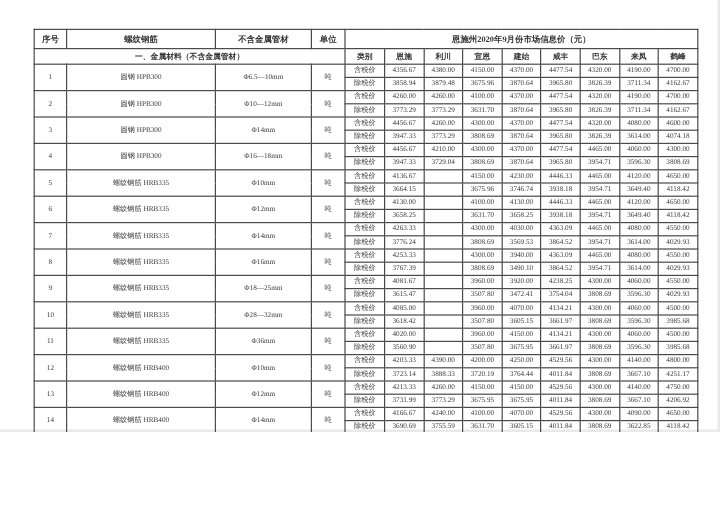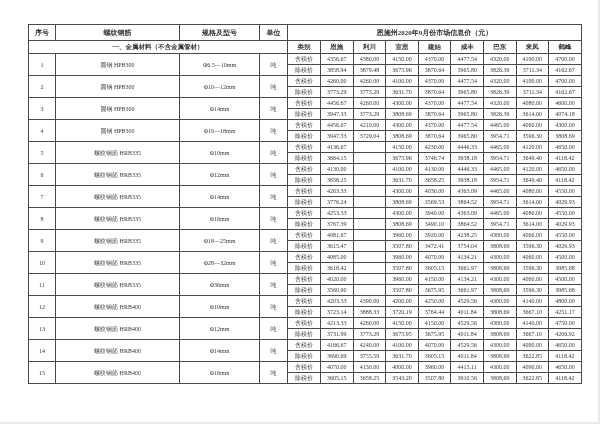--- a/index.html
+++ b/index.html
@@ -1,17 +1,17 @@
 <!DOCTYPE html>
 <html><head>
 <meta charset="utf-8">
 <style>
   html,body{margin:0;padding:0;background:#ffffff;}
   .page{
-    position:relative;width:600px;height:424px;background:#fff;
+    position:relative;width:600px;height:360px;background:#fff;
     font-family:"Liberation Serif", serif;color:#333;
     box-shadow:inset -2px -2px 0 #e9e9e9;
     overflow:hidden;
   }
   table.price{
     position:absolute;left:28px;top:24px;width:553px;
     border-collapse:collapse;table-layout:fixed;
   }
   table.price th, table.price td{
     border:1px solid #4a4a4a;
@@ -48,21 +48,21 @@
       <col style="width:32.6px">
         <col style="width:32.6px">
         <col style="width:32.6px">
         <col style="width:32.6px">
         <col style="width:32.6px">
     </colgroup>
     <thead>
       <tr class="h1">
         <th>序号</th>
         <th>螺纹钢筋</th>
-        <th>规格及型号</th>
+        <th>不含金属管材</th>
         <th>单位</th>
         <th colspan="9">恩施州2020年9月份市场信息价（元）</th>
       </tr>
       <tr class="h2">
         <th colspan="4">一、金属材料（不含金属管材）</th>
         <th>类别</th>
         <th>恩施</th>
         <th>利川</th>
         <th>宣恩</th>
         <th>建始</th>

